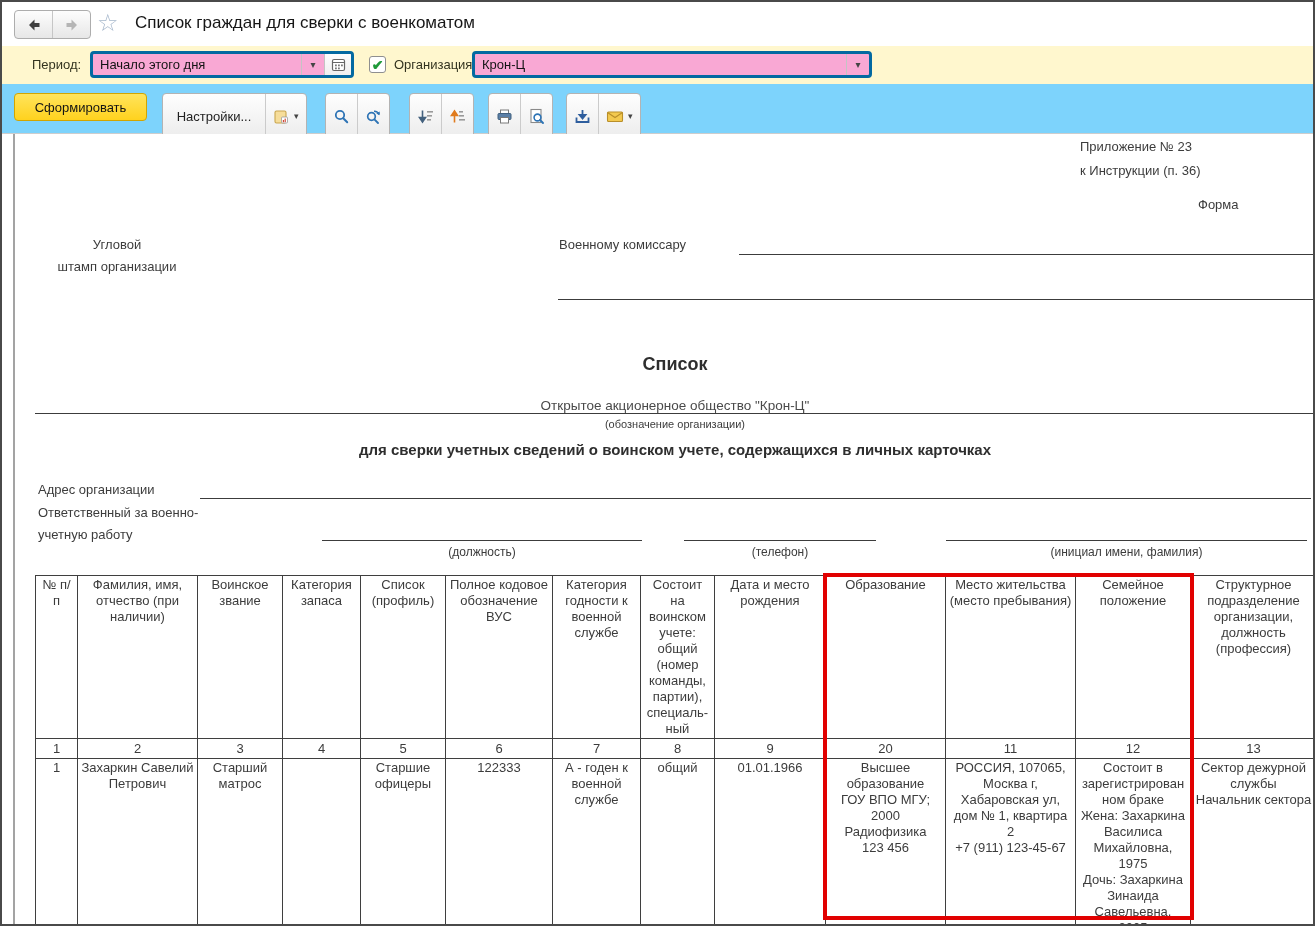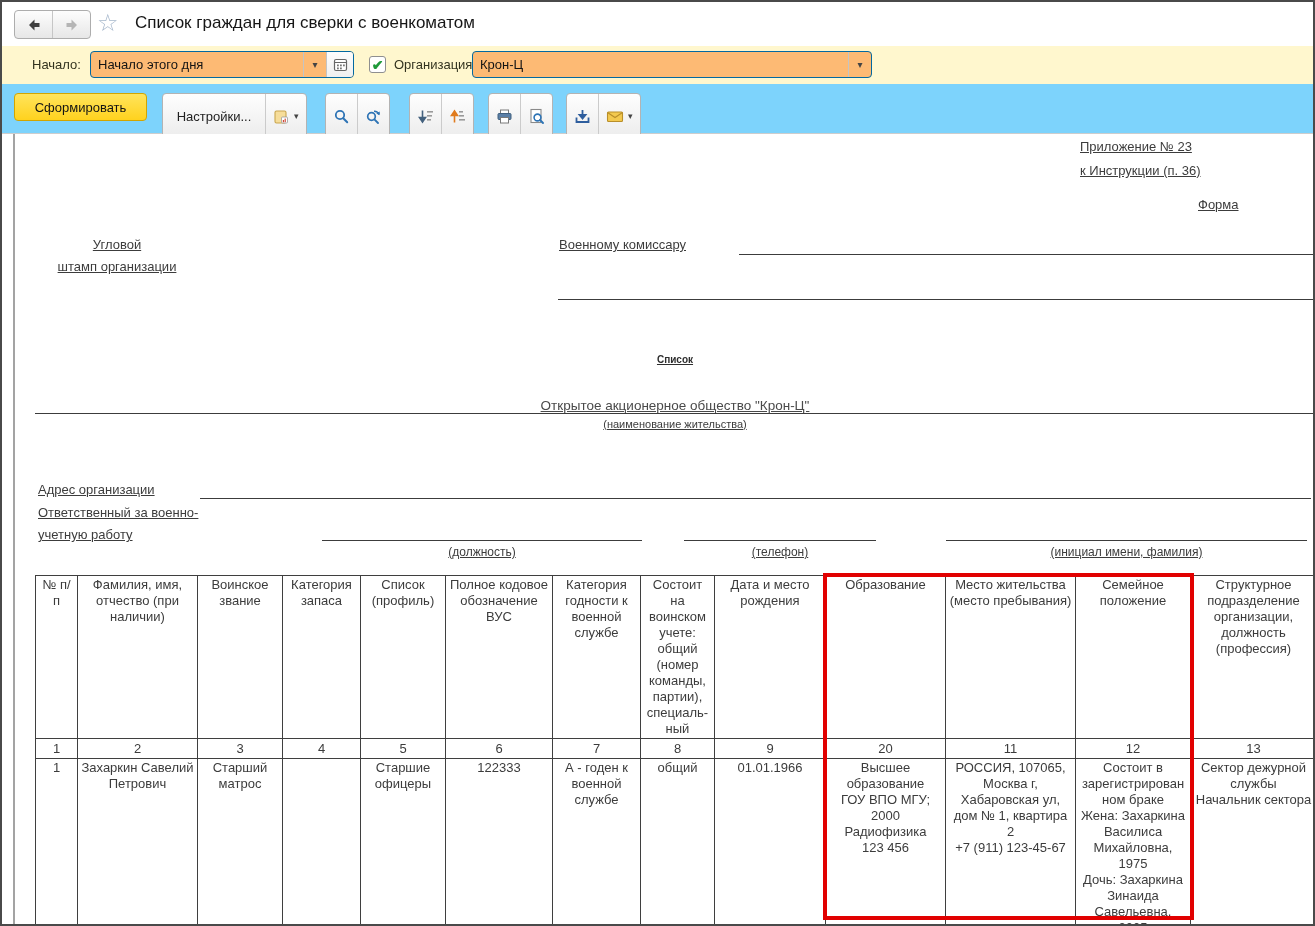--- a/index.html
+++ b/index.html
@@ -13,22 +13,22 @@
   .navgroup{position:absolute;left:12px;top:8px;display:flex;height:27px;
     border:1px solid #adadad;border-radius:4px;overflow:hidden;
     background:linear-gradient(#fdfdfd,#e7e7e7);}
   .navbtn{width:37px;display:flex;align-items:center;justify-content:center;cursor:pointer;}
   .navbtn + .navbtn{border-left:1px solid #c6c6c6;}
   .star{position:absolute;left:95px;top:7px;font-size:24px;line-height:28px;color:#a7b8cc;cursor:pointer;}
   .wintitle{position:absolute;left:133px;top:11px;font-size:17px;color:#161616;}
   
   .filterbar{position:absolute;top:44px;left:0;right:0;height:38px;background:#fff7ce;}
   .flabel{position:absolute;top:11px;font-size:13px;color:#33331f;}
-  .field{position:absolute;top:5px;height:27px;box-sizing:border-box;background:#fdba74;
-    border:1px solid #0369a1;border-radius:4px;display:flex;align-items:stretch;overflow:hidden;}
+  .field{position:absolute;top:5px;height:27px;box-sizing:border-box;background:#f9a8d4;
+    border:3px solid #0369a1;border-radius:4px;display:flex;align-items:stretch;overflow:hidden;}
   .field input{border:none;outline:none;flex:1;min-width:0;background:transparent;
     font-family:"Liberation Sans",sans-serif;font-size:13px;color:#141414;padding:0 7px;}
   .dropseg{width:22px;display:flex;align-items:center;justify-content:center;
     border-left:1px solid #c4c4c4;font-size:10px;color:#444;cursor:pointer;}
   .calseg{width:26px;display:flex;align-items:center;justify-content:center;
     border-left:1px solid #c4c4c4;cursor:pointer;background:linear-gradient(#fdfdfd,#efefef);}
   .checkbox{position:absolute;left:367px;top:10px;width:17px;height:17px;box-sizing:border-box;
     border:1px solid #8f8f8f;border-radius:3px;background:#fff;display:flex;
     align-items:center;justify-content:center;font-size:14px;font-weight:bold;color:#1f9939;cursor:pointer;}
   
@@ -39,21 +39,21 @@
     font-size:13px;color:#141414;display:flex;align-items:center;justify-content:center;cursor:pointer;}
   .btn-group{position:absolute;top:9px;height:46px;box-sizing:border-box;display:flex;align-items:stretch;
     border:1px solid #b3b3b3;border-radius:4px;background:linear-gradient(#fefefe,#ececec);overflow:hidden;}
   .seg{display:flex;align-items:center;justify-content:center;padding:0 7px;cursor:pointer;font-size:13px;color:#222;}
   .seg + .seg{border-left:1px solid #cbcbcb;}
   .seg .arr{font-size:9px;color:#444;margin-left:4px;}
   
   .doc{position:absolute;top:132px;left:0;right:0;bottom:0;background:#fff;
     font-size:13px;color:#3c3c3c;}
   .ruler{position:absolute;left:11px;top:0;bottom:0;width:2px;background:#a3a3a3;}
-  .abs{position:absolute;white-space:nowrap;text-decoration:underline;}
+  .abs{position:absolute;white-space:nowrap;}
   .pre{white-space:pre-line;}
   .ul{position:absolute;height:0;border-bottom:1px solid #3c3c3c;}
   .ctr{text-align:center;}
   .b{font-weight:bold;color:#2e2e2e;}
   .doctable{position:absolute;left:33px;top:441px;width:1281px;border-collapse:collapse;table-layout:fixed;}
   .doctable td{border:1px solid #3f3f3f;vertical-align:top;text-align:center;
     padding:1px 3px;font-size:13px;line-height:16px;overflow-wrap:break-word;
     white-space:pre-line;color:#3c3c3c;}
   .doctable tr.numrow td{line-height:17px;padding:0 2px;vertical-align:middle;}
   .redbox{position:absolute;left:821px;top:439px;width:371px;height:347px;box-sizing:border-box;
@@ -76,21 +76,21 @@
         <svg class="icon" width="16" height="16" viewBox="0 0 16 16">
             <path d="M7.5 2.5 L13 8 L7.5 13.5 L7.5 10 L2.5 10 L2.5 6 L7.5 6 Z" fill="#b5b5b5"></path>
           </svg>
       </div>
     </div>
     <div class="star">☆</div>
     <div class="wintitle">Список граждан для сверки с военкоматом</div>
   </div>
 
   <div class="filterbar">
-    <div class="flabel" style="left:30px;">Начало:</div>
+    <div class="flabel" style="left:30px;">Период:</div>
     <div class="field" style="left:88px;width:264px;">
       <input value="Начало этого дня" style="">
       <div class="dropseg">▾</div>
       <div class="calseg">
         <svg class="icon" width="15" height="15" viewBox="0 0 15 15">
           <rect x="1.5" y="2.5" width="12" height="11" rx="1.5" fill="#fff" stroke="#666" stroke-width="1.2"></rect>
           <line x1="1.5" y1="5.5" x2="13.5" y2="5.5" stroke="#666" stroke-width="1.2"></line>
           <rect x="4" y="7.5" width="1.8" height="1.8" fill="#777"></rect>
             <rect x="7" y="7.5" width="1.8" height="1.8" fill="#777"></rect>
             <rect x="10" y="7.5" width="1.8" height="1.8" fill="#777"></rect>
@@ -200,24 +200,25 @@
     <div class="abs" style="left:1078px;top:29px;">к Инструкции (п. 36)</div>
     <div class="abs" style="left:1196px;top:63px;">Форма</div>
 
     <div class="abs pre ctr" style="left:50px;top:100px;width:130px;line-height:22px;white-space:pre-line;">Угловой
 штамп организации</div>
 
     <div class="abs" style="left:557px;top:103px;">Военному комиссару</div>
     <div class="ul" style="left:737px;top:120px;width:575px;"></div>
     <div class="ul" style="left:556px;top:165px;width:756px;"></div>
 
-    <div class="abs ctr b" style="left:33px;top:220px;width:1280px;font-size:10px;">Список</div>
+    <div class="abs ctr b" style="left:33px;top:220px;width:1280px;font-size:18px;">Список</div>
     <div class="abs ctr" style="left:33px;top:264px;width:1280px;font-size:13.5px;color:#4a4a4a;">Открытое акционерное общество "Крон-Ц"</div>
     <div class="ul" style="left:33px;top:279px;width:1279px;"></div>
-    <div class="abs ctr" style="left:33px;top:284px;width:1280px;font-size:11px;">(наименование жительства)</div>
+    <div class="abs ctr" style="left:33px;top:284px;width:1280px;font-size:11px;">(обозначение организации)</div>
+    <div class="abs ctr b" style="left:33px;top:307px;width:1280px;font-size:15px;">для сверки учетных сведений о воинском учете, содержащихся в личных карточках</div>
 
     <div class="abs" style="left:36px;top:348px;">Адрес организации</div>
     <div class="ul" style="left:198px;top:364px;width:1111px;"></div>
 
     <div class="abs" style="left:36px;top:371px;">Ответственный за военно-</div>
     <div class="abs" style="left:36px;top:393px;">учетную работу</div>
 
     <div class="ul" style="left:320px;top:406px;width:320px;"></div>
     <div class="abs ctr" style="left:320px;top:411px;width:320px;font-size:12px;">(должность)</div>
     <div class="ul" style="left:682px;top:406px;width:192px;"></div>

